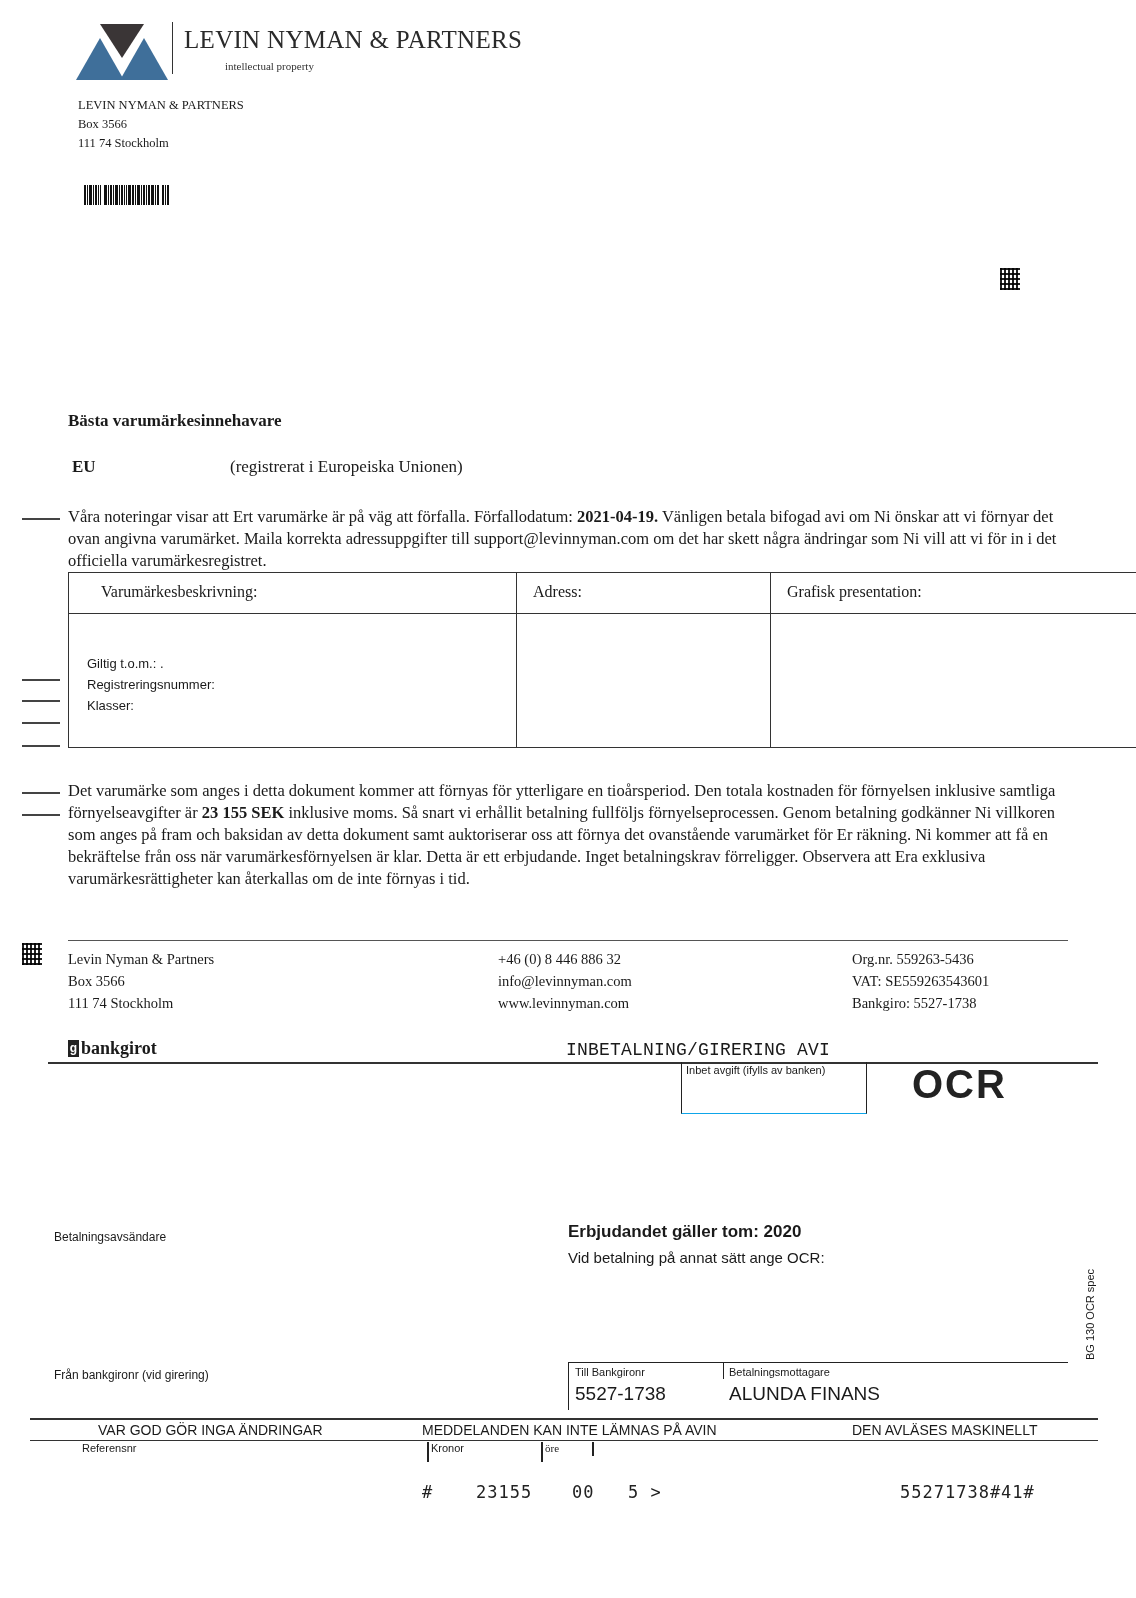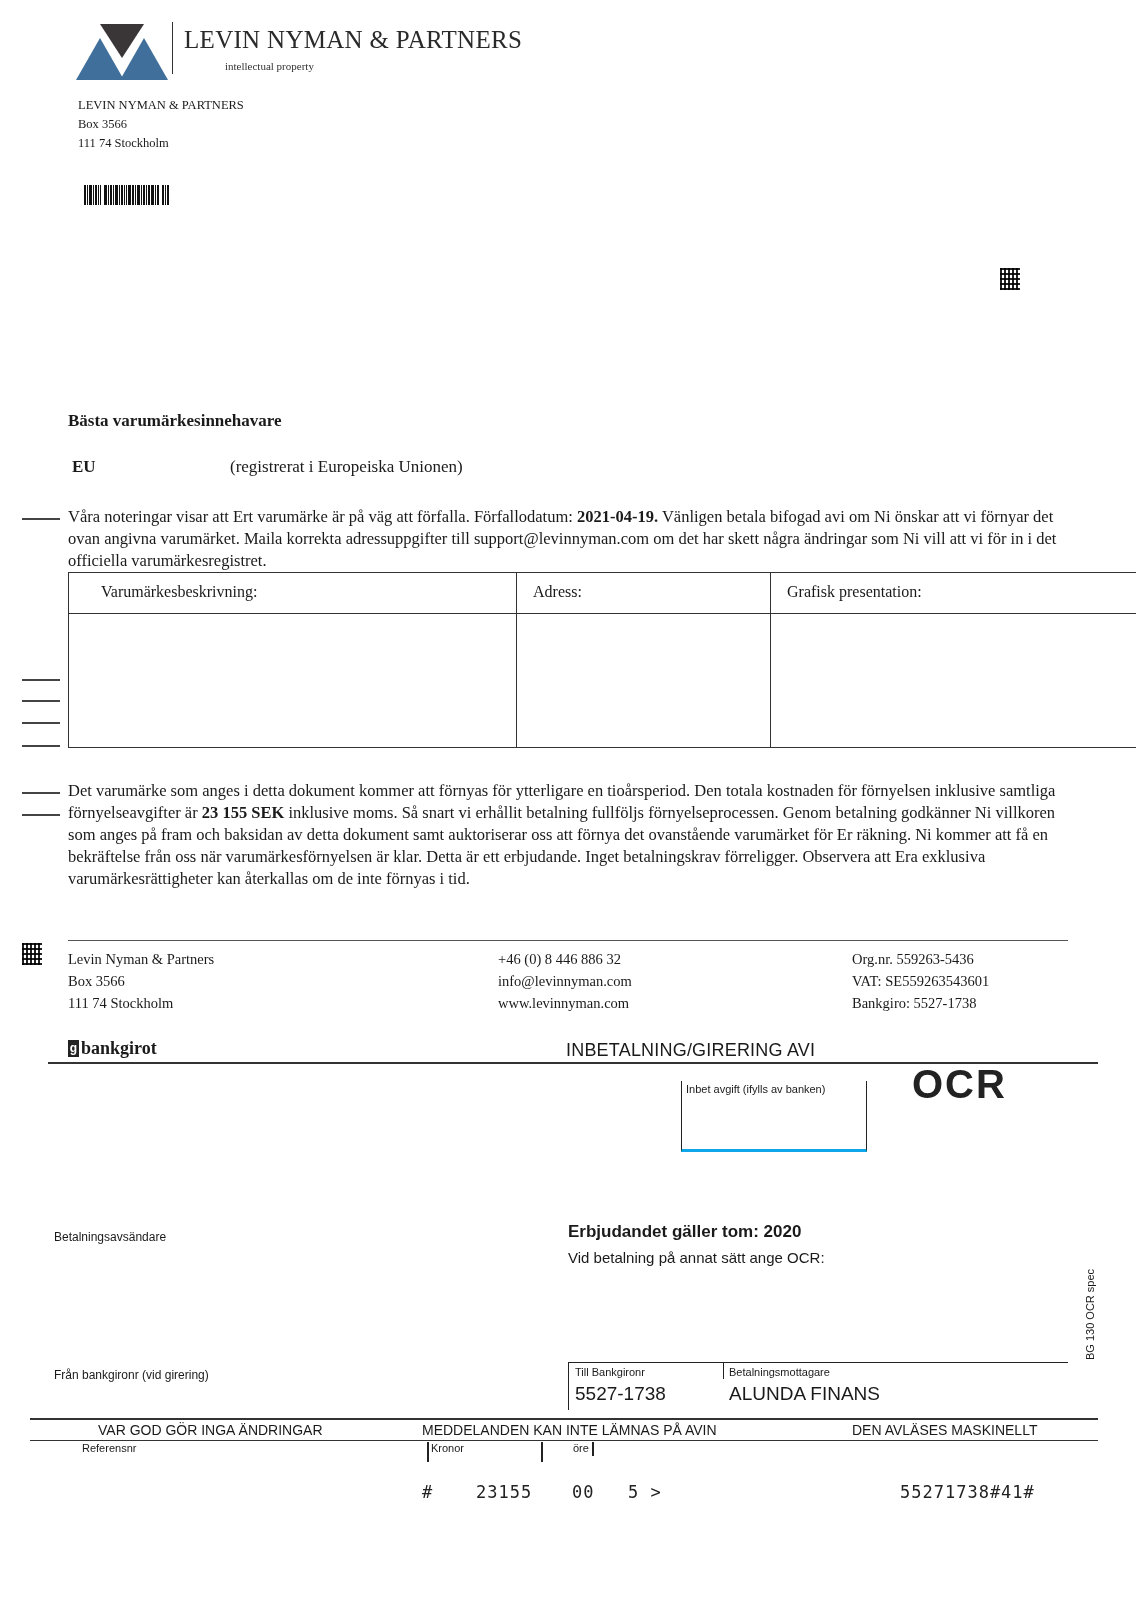--- a/index.html
+++ b/index.html
@@ -40,23 +40,23 @@
   .tm-h { position:absolute; top:10px; font-size:16px; }
   .tm-fields { position:absolute; left:18px; top:80px; font-family:"Liberation Sans", sans-serif; font-size:13px; line-height:21px; }
 
   
   .hr { height:1px; background:#555; }
   .contact { font-size:14.5px; line-height:22px; }
 
   
   .bg-logo { left:68px; top:1038px; font-size:18px; font-weight:bold; display:flex; align-items:center; }
   .bg-logo .g { display:inline-block; width:11px; height:17px; background:#222; color:#fff; font-size:12px; line-height:17px; text-align:center; margin-right:2px; font-family:"Liberation Sans",sans-serif; }
-  .avi-title { left:566px; top:1040px; font-size:18px; font-family:Liberation Sans, sans-serif; letter-spacing:0.2px; }
+  .avi-title { left:566px; top:1040px; font-size:18px; font-family:Liberation Mono, monospace; letter-spacing:0.2px; }
   .thick-line { height:2px; background:#333; }
-  .fee-box { left:681px; top:1062px; width:186px; height:71px; border-left:1px solid #222; border-right:1px solid #222; border-bottom:3px solid #0ea5e9; box-sizing:border-box;margin-top:19px; }
+  .fee-box { left:681px; top:1062px; width:186px; height:52px; border-left:1px solid #222; border-right:1px solid #222; border-bottom:1px solid #0ea5e9; box-sizing:border-box; }
   .fee-label { position:absolute; left:4px; top:2px; font-size:11px; font-family:"Liberation Sans",sans-serif; }
   .ocr-big { left:912px; top:1062px; font-size:40px; font-weight:bold; font-family:"Liberation Sans",sans-serif; letter-spacing:2px; color:#222; }
 
   .small-sans { font-family:"Liberation Sans",sans-serif; font-size:12px; }
   .offer-valid { left:568px; top:1222px; font-family:"Liberation Sans",sans-serif; font-size:17px; font-weight:bold; }
   .offer-ocr { left:568px; top:1249px; font-family:"Liberation Sans",sans-serif; font-size:15px; }
   .spec-vert { left:1084px; top:1360px; transform-origin:left top; transform:rotate(-90deg); font-family:"Liberation Sans",sans-serif; font-size:11px; white-space:nowrap; }
 
   .till-box { left:568px; top:1362px; width:500px; height:48px; border-left:1px solid #222; border-top:1px solid #222; box-sizing:border-box; }
   .till-label { position:absolute; top:3px; font-family:"Liberation Sans",sans-serif; font-size:11px; }
@@ -132,20 +132,25 @@
 <div class="abs margin-mark" style="top:518px;"></div>
 <div class="abs para serif" style="top:506px;"><span>Våra noteringar visar att Ert varumärke är på väg att förfalla. Förfallodatum: </span><b>2021-04-19.</b><span> Vänligen betala bifogad avi om Ni önskar att vi förnyar det ovan angivna varumärket. Maila korrekta adressuppgifter till support@levinnyman.com om det har skett några ändringar som Ni vill att vi för in i det officiella varumärkesregistret.</span></div>
 
 <div class="abs tm-table">
   <div class="tm-head"></div>
   <div class="tm-col" style="left:0;width:447px;"></div>
   <div class="tm-col" style="left:447px;width:254px;"></div>
   <div class="tm-h serif" style="left:32px;">Varumärkesbeskrivning:</div>
   <div class="tm-h serif" style="left:464px;">Adress:</div>
   <div class="tm-h serif" style="left:718px;">Grafisk presentation:</div>
+  <div class="tm-fields">
+    <div>Giltig t.o.m.: .</div>
+    <div>Registreringsnummer:</div>
+    <div>Klasser:</div>
+  </div>
 </div>
 <div class="abs margin-mark" style="top:679px;"></div>
 <div class="abs margin-mark" style="top:700px;"></div>
 <div class="abs margin-mark" style="top:722px;"></div>
 <div class="abs margin-mark" style="top:745px;"></div>
 
 <div class="abs margin-mark" style="top:792px;"></div>
 <div class="abs margin-mark" style="top:814px;"></div>
 <div class="abs para serif" style="top:780px;"><span>Det varumärke som anges i detta dokument kommer att förnyas för ytterligare en tioårsperiod. Den totala kostnaden för förnyelsen inklusive samtliga förnyelseavgifter är </span><b>23 155 SEK</b><span> inklusive moms. Så snart vi erhållit betalning fullföljs förnyelseprocessen. Genom betalning godkänner Ni villkoren som anges på fram och baksidan av detta dokument samt auktoriserar oss att förnya det ovanstående varumärket för Er räkning. Ni kommer att få en bekräftelse från oss när varumärkesförnyelsen är klar. Detta är ett erbjudande. Inget betalningskrav förreligger. Observera att Era exklusiva varumärkesrättigheter kan återkallas om de inte förnyas i tid.</span></div>
 
@@ -195,20 +200,20 @@
 <div class="abs thick-line" style="left:30px;top:1418px;width:1068px;"></div>
 <div class="abs notice" style="left:98px;">VAR GOD GÖR INGA ÄNDRINGAR</div>
 <div class="abs notice" style="left:422px;">MEDDELANDEN KAN INTE LÄMNAS PÅ AVIN</div>
 <div class="abs notice" style="left:852px;">DEN AVLÄSES MASKINELLT</div>
 <div class="abs thick-line" style="left:30px;top:1440px;width:1068px;height:1px;"></div>
 
 <div class="abs sub-label" style="left:82px;">Referensnr</div>
 <div class="abs vtick" style="left:427px;top:1442px;height:20px;"></div>
 <div class="abs sub-label" style="left:431px;">Kronor</div>
 <div class="abs vtick" style="left:541px;top:1442px;height:20px;"></div>
-<div class="abs sub-label" style="left:573px;">öre</div>
+<div class="abs sub-label" style="left:545px;font-family:Liberation Serif, serif;">öre</div>
 <div class="abs vtick" style="left:592px;top:1442px;height:14px;"></div>
 
 <div class="abs ocr-line" style="left:422px;">#</div>
 <div class="abs ocr-line" style="left:476px;">23155</div>
 <div class="abs ocr-line" style="left:572px;">00</div>
 <div class="abs ocr-line" style="left:628px;">5 &gt;</div>
 <div class="abs ocr-line" style="left:900px;">55271738#41#</div>
 
 </body></html>

